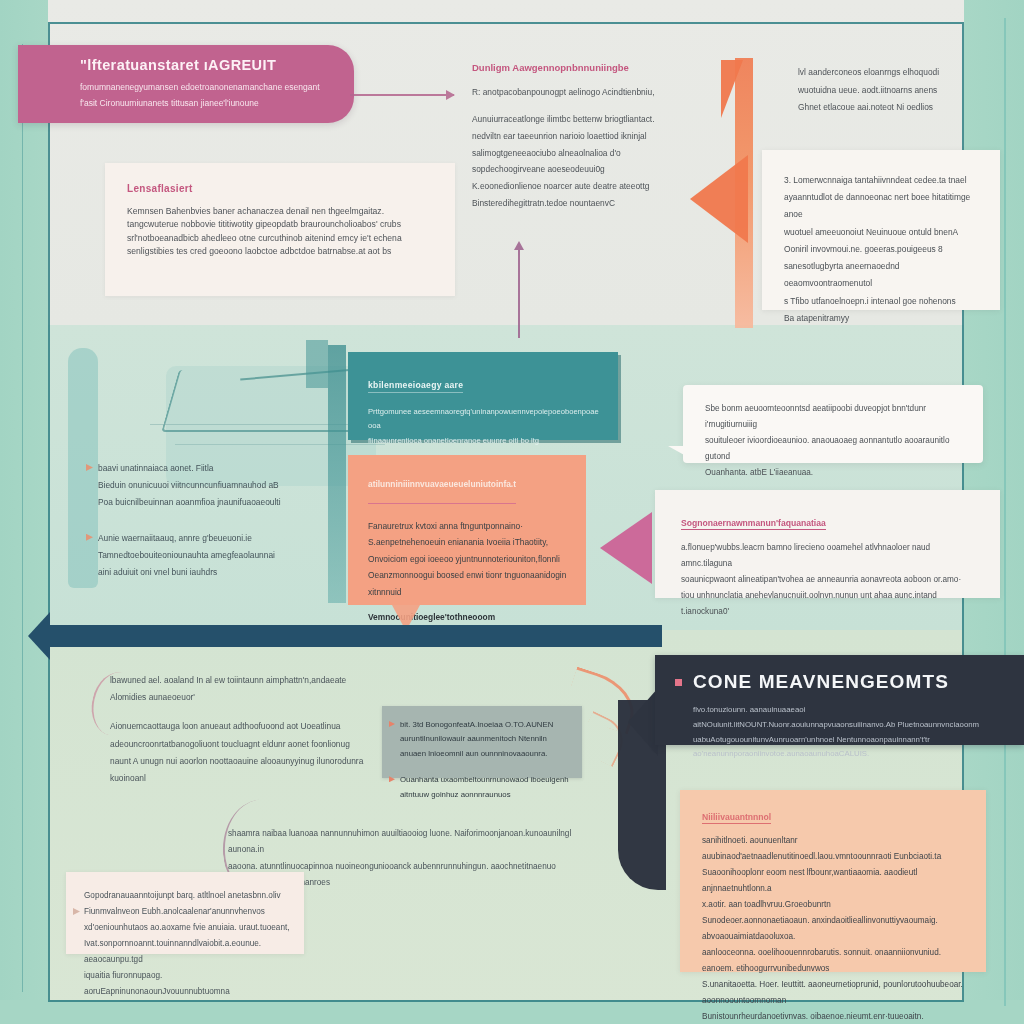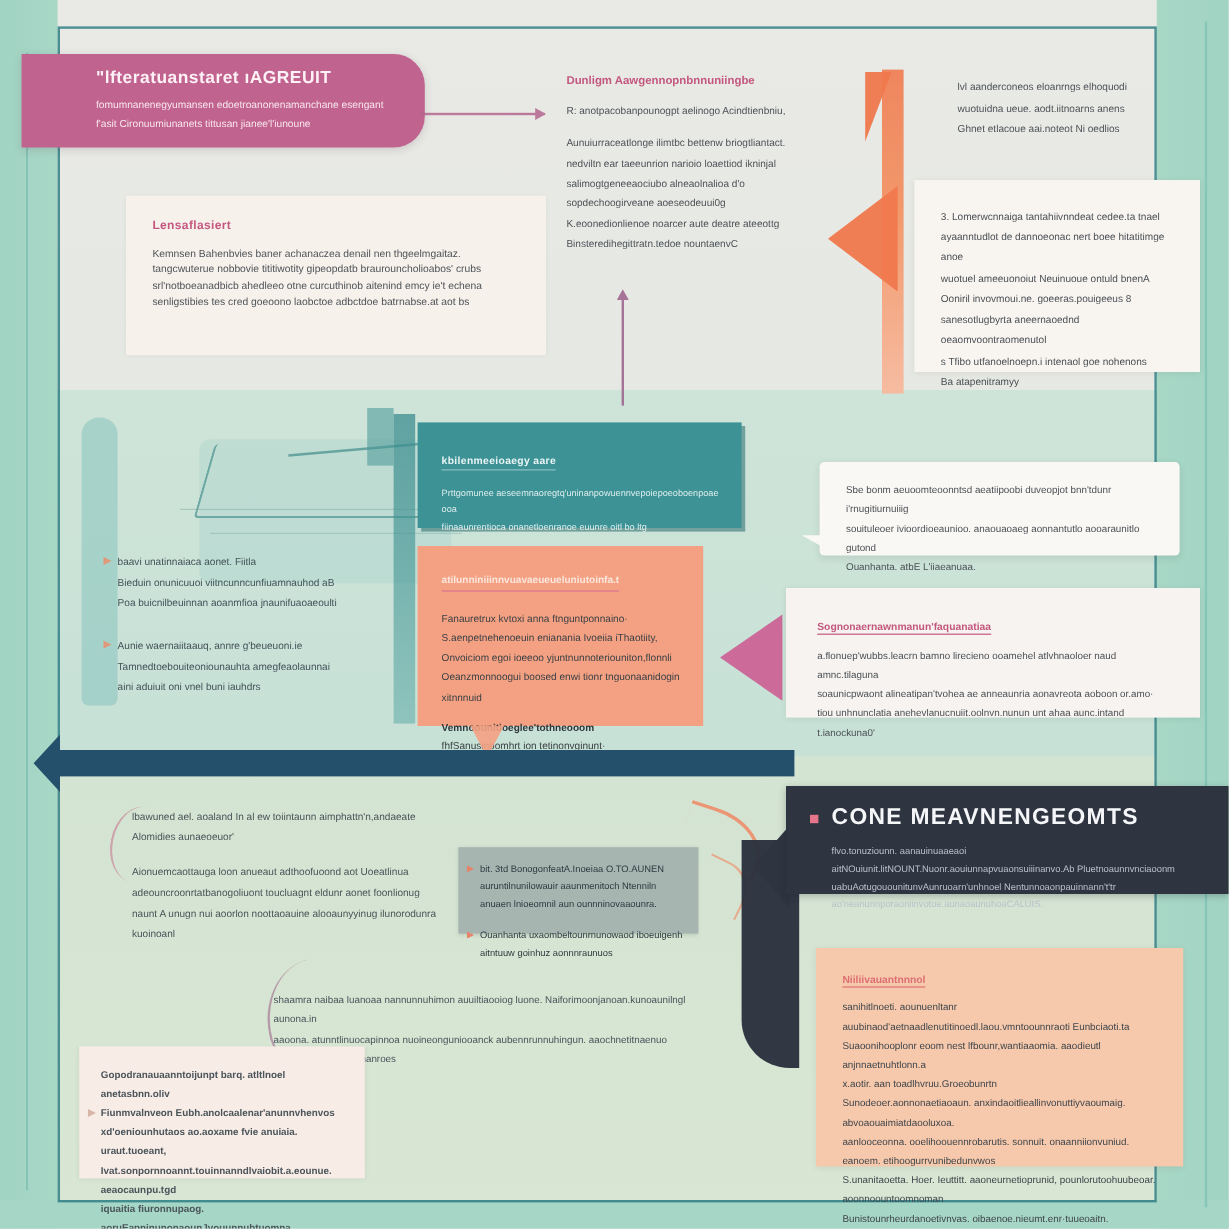--- a/index.html
+++ b/index.html
@@ -302,21 +302,21 @@
     position: absolute;
     left: 348px; top: 455px;
     width: 238px; height: 150px;
     background: #f4a183;
     padding: 18px 16px 0 20px;
     box-sizing: border-box;
   }
   .orange-card .oc-head {
     font-size: 8.4px; font-weight: 700; color: #fae7de;
     border-bottom: 1px solid #d9758e;
-    display: inline-block; padding-bottom: 4px; margin-bottom: 14px;
+    display: inline-block; padding-bottom: 14px; margin-bottom: 14px;
   }
   .orange-card .oc-line {
     font-size: 8.4px; line-height: 1.95; color: #3c4145;
   }
   .orange-card .oc-sub {
     font-size: 8.4px; font-weight: 700; color: #2f353a; margin-top: 12px;
   }
   .orange-card .oc-subline {
     font-size: 8.4px; color: #3c4145; margin-top: 5px;
   }
@@ -468,26 +468,25 @@
     left: 228px; top: 826px;
     width: 360px;
   }
   .bottom-wide-text .bw2-line {
     font-size: 8.2px; line-height: 2.0; color: #4a545a;
   }
 
   .card-pinkcream {
     position: absolute;
     left: 66px; top: 872px;
-    width: 238px; height: 110px;
+    width: 238px; height: 82px;
     background: #f7ece6;
     box-shadow: 0 1px 4px rgba(90,80,80,.10);
     padding: 16px 14px 0 18px;
     box-sizing: border-box;
-    font-weight: bold;
   }
   .card-pinkcream .pc-line {
     font-size: 8.2px; line-height: 1.95; color: #4a545a;
     position: relative;
   }
   .card-pinkcream .pc-dot {
     position: absolute; left: -11px; top: 4px;
     width: 7px; height: 7px;
     background: #d8b6a8;
     clip-path: polygon(0 0, 100% 50%, 0 100%);

